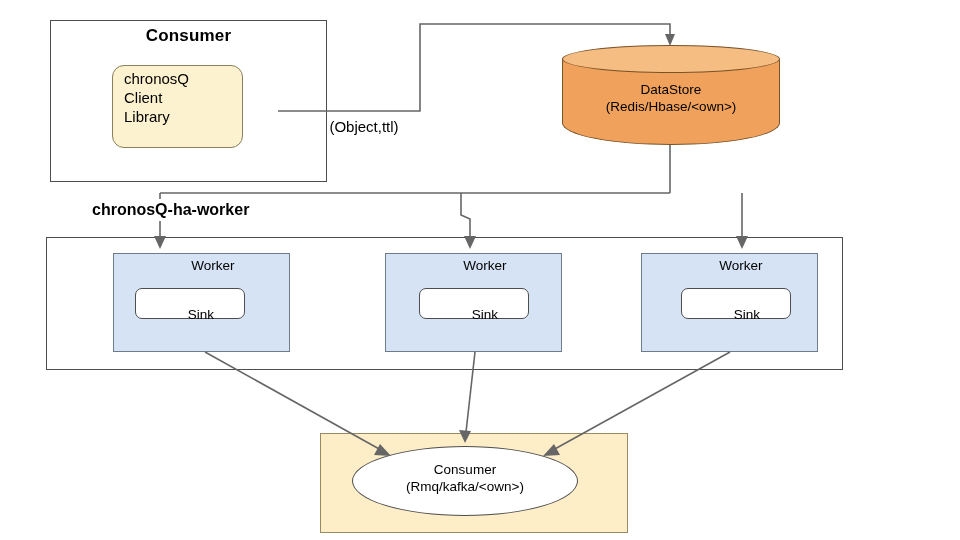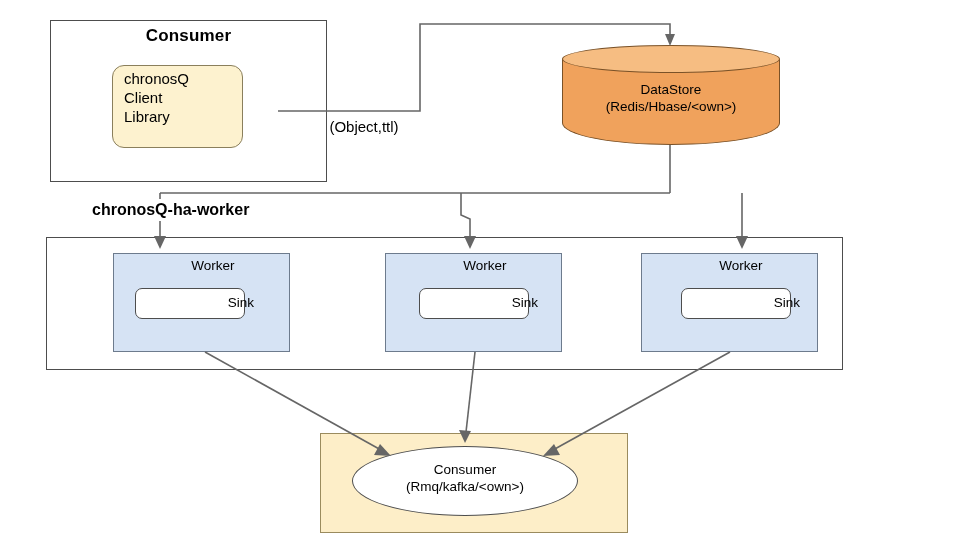--- a/index.html
+++ b/index.html
@@ -155,24 +155,23 @@
     height: 31px;
     border: 1.4px solid #4d4d4d;
     border-radius: 7px;
     background: #ffffff;
   }
   .sink-1 { left: 135px; }
   .sink-2 { left: 419px; }
   .sink-3 { left: 681px; }
 
   .sink-label {
-    top: 295px;
+    top: 307px;
     width: 132px;
     font-size: 13.5px;
-    margin-left: 40px;
   }
   .sink-label-1 { left: 135px; }
   .sink-label-2 { left: 419px; }
   .sink-label-3 { left: 681px; }
 
   
   .consumer-box {
     left: 320px;
     top: 433px;
     width: 308px;

